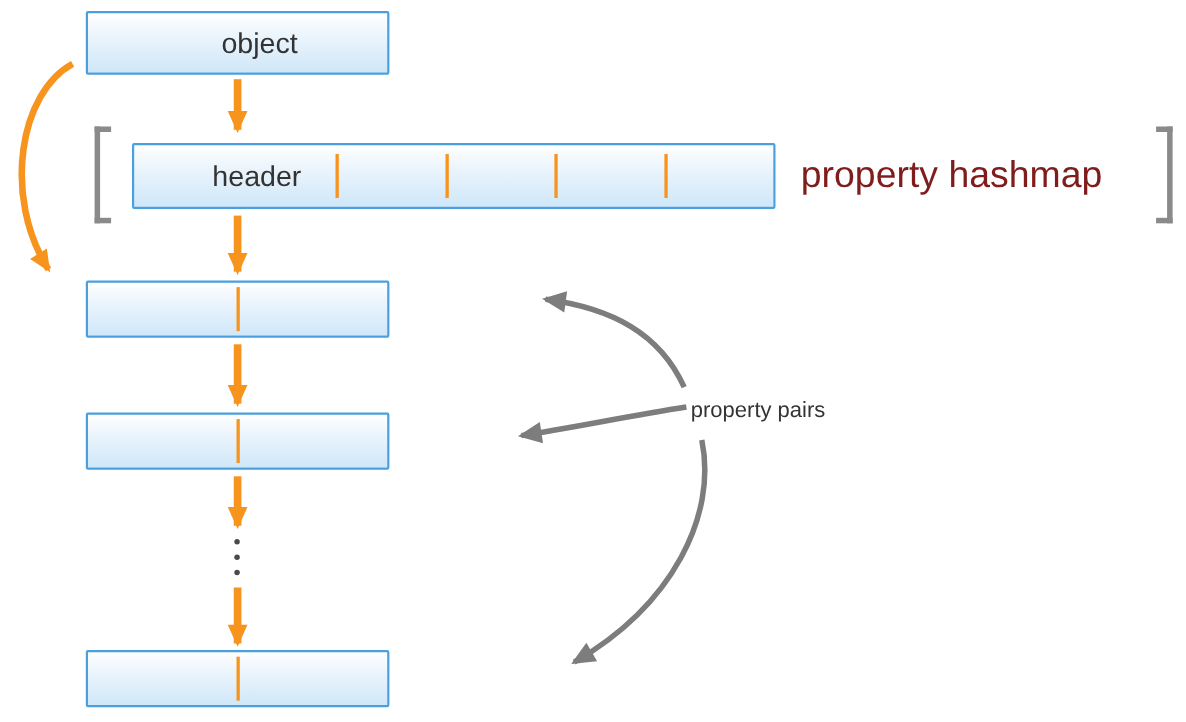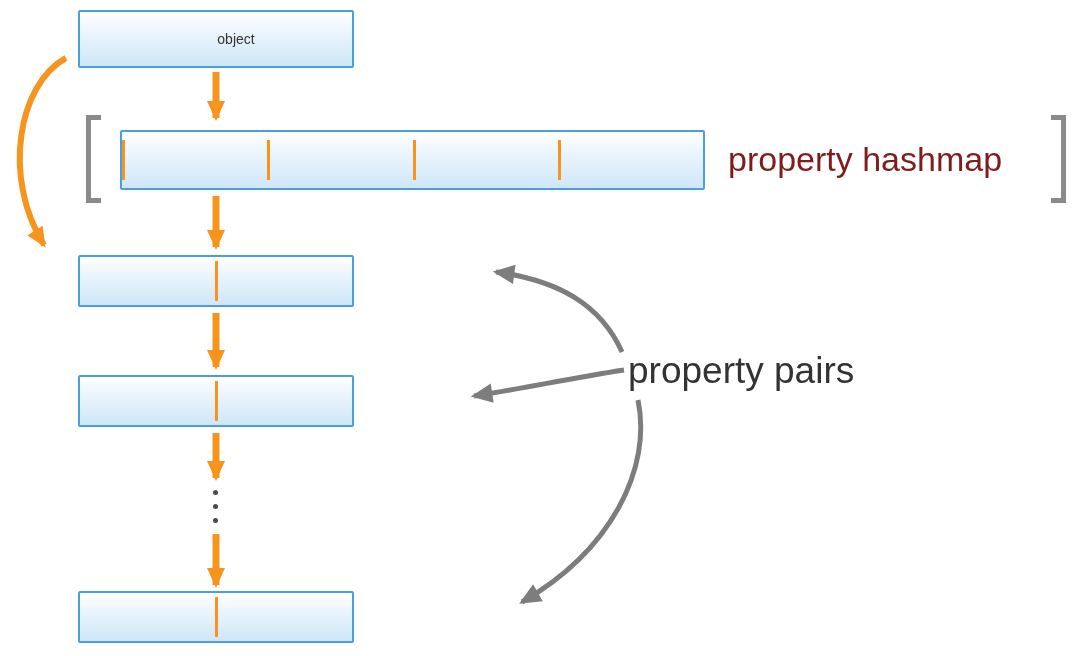--- a/index.html
+++ b/index.html
@@ -20,21 +20,21 @@
     box-sizing: border-box;
     border: 2px solid #4aa0de;
     background: linear-gradient(180deg, #ffffff 0%, #eaf4fc 40%, #cfe7f9 100%);
     border-radius: 2px;
   }
   .object-box {
     left: 78px; top: 10px; width: 276px; height: 58px;
     display: flex; align-items: center; justify-content: center;
   }
   .object-box .label, .header-cell .label {
-    font-size: 14px; color: #333333; margin-left: 40px;
+    font-size: 26px; color: #333333; margin-left: 40px;
   }
   .header-box {
     left: 120px; top: 130px; width: 585px; height: 60px;
     display: flex; flex-direction: row; align-items: stretch;
   }
   .header-cell {
     flex: 0 0 183px;
     display: flex; align-items: center; justify-content: center;
   }
   .slot {
@@ -73,22 +73,22 @@
   }
   .caption-hashmap {
     position: absolute;
     left: 728px; top: 140px;
     font-size: 34px;
     color: #7f1d1d;
     white-space: nowrap;
   }
   .caption-pairs {
     position: absolute;
-    left: 628px; top: 350px;
-    font-size: 37px;
+    left: 628px; top: 362px;
+    font-size: 20px;
     color: #333333;
     white-space: nowrap;
   }
   .ellipsis {
     position: absolute;
     left: 213px; top: 490px;
     display: flex; flex-direction: column; align-items: center;
     gap: 9px;
   }
   .ellipsis .dot {
@@ -132,20 +132,23 @@
   </svg>
 
   <div class="box object-box">
     <span class="label">object</span>
   </div>
 
   <div class="bracket bracket-left"></div>
   <div class="bracket bracket-right"></div>
 
   <div class="box header-box">
+    <div class="header-cell">
+      <span class="label">header</span>
+    </div>
     <div class="slot"></div>
     <div class="slot"></div>
     <div class="slot"></div>
     <div class="slot"></div>
   </div>
 
   <div class="caption-hashmap">property hashmap</div>
 
   <div class="box pair-box pair-box-1">
     <div class="divider"></div>

